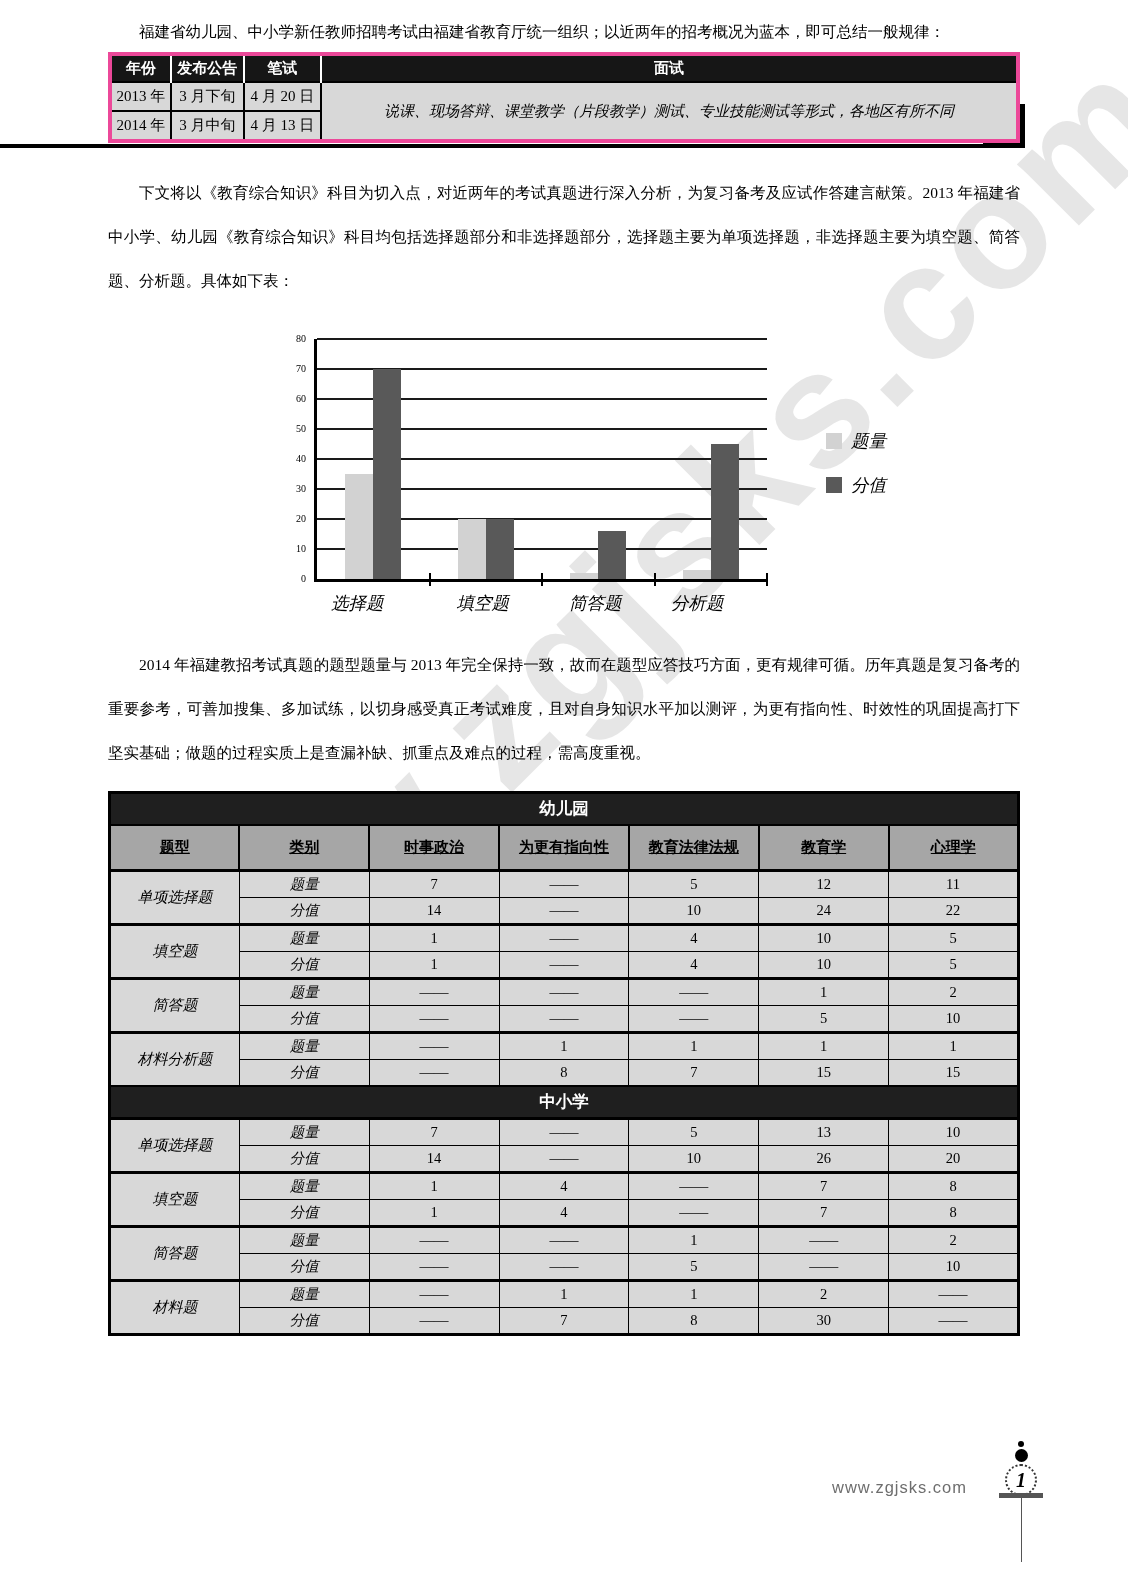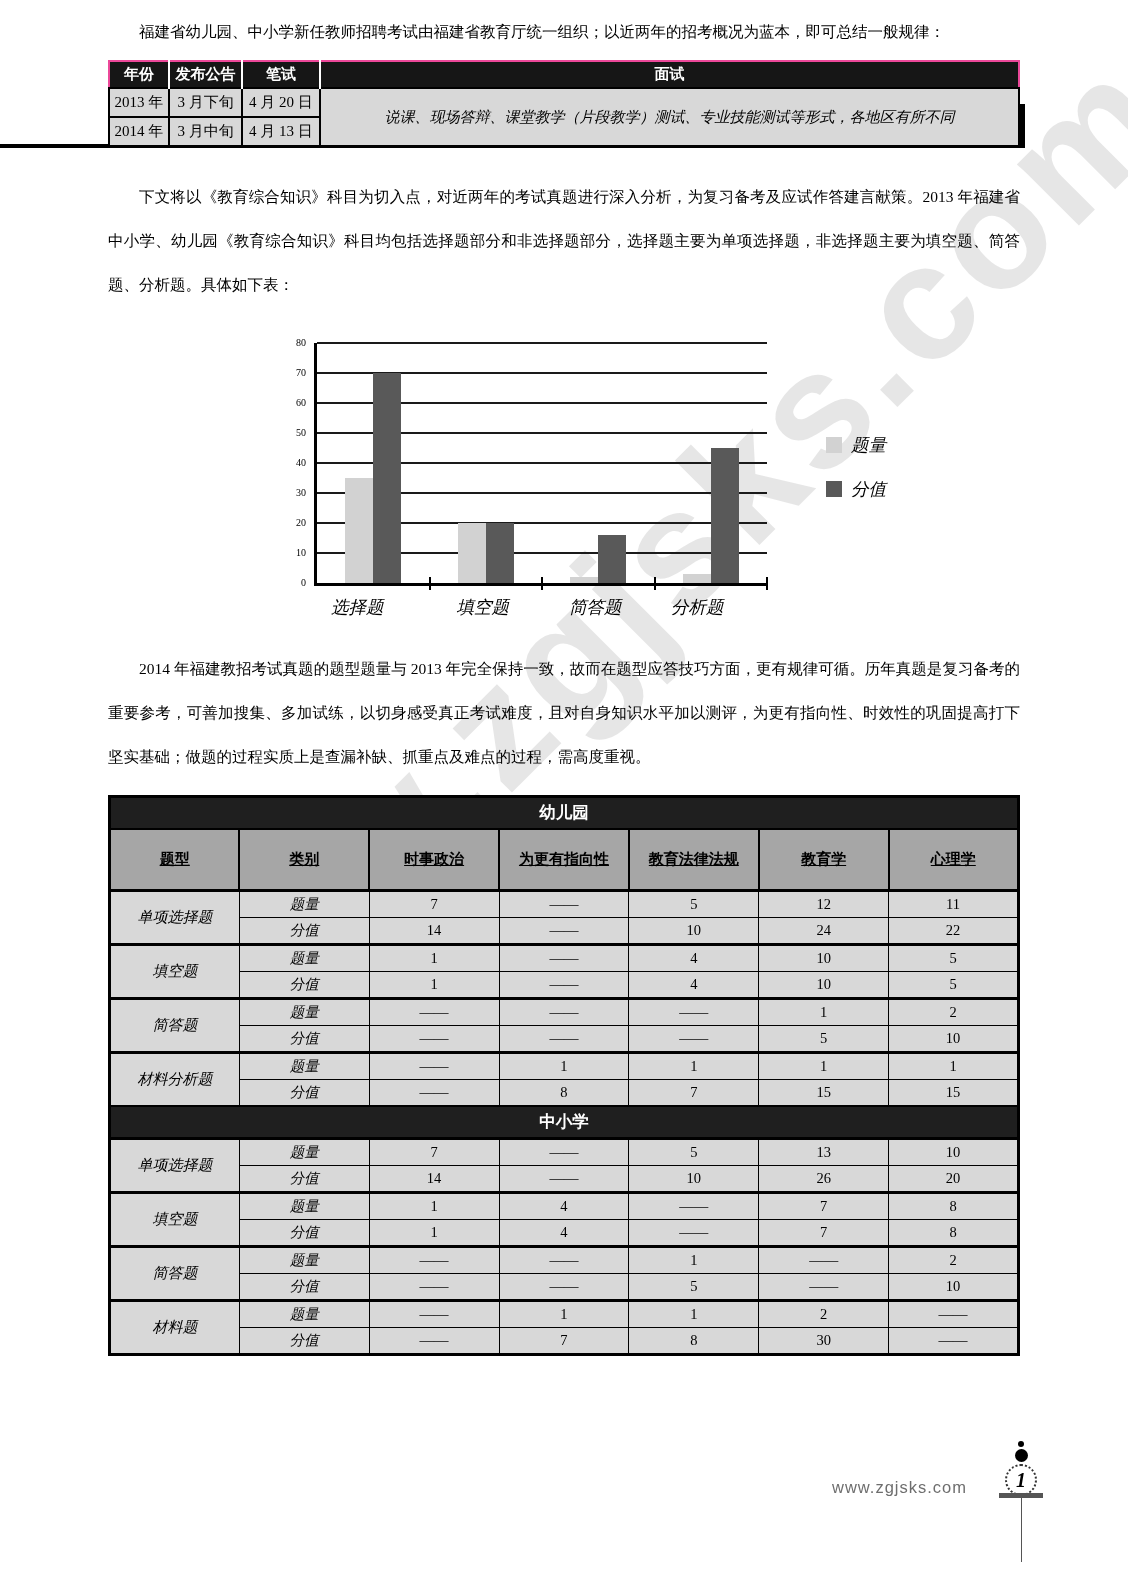--- a/index.html
+++ b/index.html
@@ -20,21 +20,21 @@
   .title-text{font-family:"Liberation Sans","DejaVu Sans",sans-serif;font-size:33px;
         font-weight:bold;letter-spacing:5px;line-height:1.1;}
   .title-underline{width:164px;height:7px;background:#4e4e4e;margin:2px auto 0 auto;
         transform:translateX(10px);}
   
   .para{font-size:15.5px;line-height:44px;text-align:justify;text-indent:2em;margin:0;}
   .lead{margin-top:20px;line-height:24px;}
   .mt{margin-top:14px;}
   
   table{border-collapse:collapse;}
-  .schedule{width:100%;margin-top:16px;border:2px solid #ec4899;}
+  .schedule{width:100%;margin-top:8px;border:4px solid #ec4899;}
   .schedule th{background:#161616;color:#fff;font-family:"Liberation Sans","DejaVu Sans",sans-serif;
         font-weight:bold;font-size:15px;padding:3px 0;border-left:2px solid #fff;}
   .schedule th:first-child{border-left:none;}
   .schedule td{background:#d8d8d8;border:2px solid #000;text-align:center;
         font-size:15px;padding:4px 0;}
   .interview-cell{font-style:italic;font-size:14.5px;padding:2px 10px !important;line-height:22px;}
   
   .chart{position:relative;height:308px;margin:26px 0 0 158px;width:660px;}
   .ylab{position:absolute;width:40px;text-align:right;font-size:10px;line-height:18px;}
   .plot{position:absolute;left:48px;top:10px;width:450px;height:240px;
@@ -45,21 +45,21 @@
   .catlab{position:absolute;top:262px;text-align:center;font-size:17.5px;font-style:italic;}
   .legend{position:absolute;left:560px;top:100px;}
   .legend-row{display:flex;align-items:center;gap:9px;margin-bottom:20px;}
   .swatch{width:16px;height:16px;}
   .legend-label{font-size:17.5px;font-style:italic;}
   
   .dist{width:100%;margin-top:16px;border:3px solid #000;}
   .dist .secbar td{background:#1f1f1f;color:#fff;font-family:"Liberation Sans","DejaVu Sans",sans-serif;
         font-weight:bold;font-size:16.5px;text-align:center;padding:4px 0;border:2px solid #000;}
   .dist .colhead td{background:#a6a6a6;font-family:"Liberation Sans","DejaVu Sans",sans-serif;
-        font-weight:bold;font-size:15px;text-align:center;padding:19px 0;border:2px solid #000;}
+        font-weight:bold;font-size:15px;text-align:center;padding:11px 0;border:2px solid #000;}
   .dist .colhead td span{text-decoration:underline;}
   .dist td{border:1px solid #000;background:#d8d8d8;text-align:center;font-size:14.5px;
         padding:2px 0;height:21px;}
   .dist td.typ{font-size:15px;font-style:italic;}
   .dist td.met{font-style:italic;}
   .dist tr.gstart td{border-top:3px solid #000;}
   .dist td{width:12.9%;}
   
   .footer-url{position:absolute;left:832px;top:1478px;z-index:1;
         font-family:"Liberation Sans","DejaVu Sans",sans-serif;font-size:16.5px;

